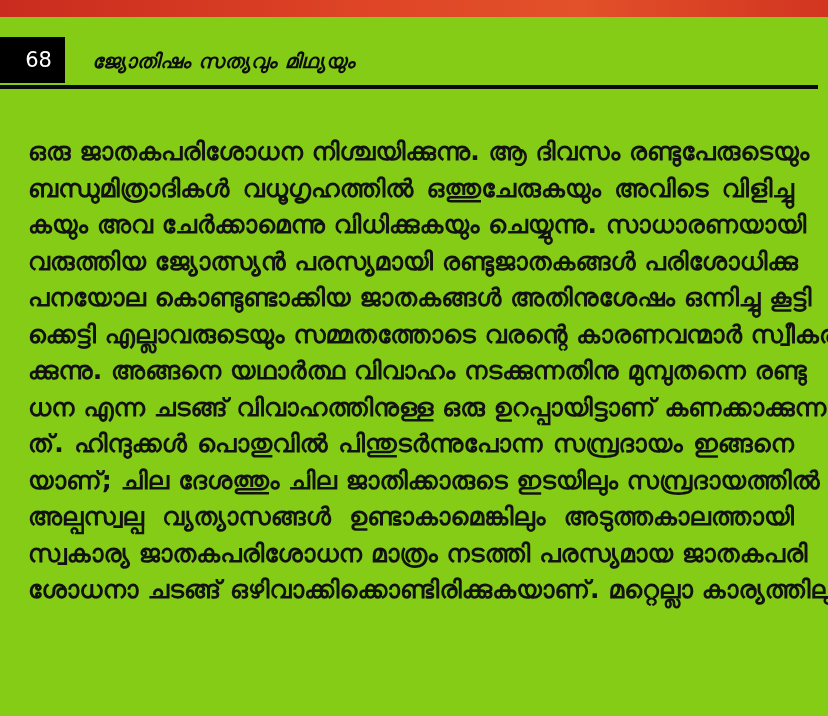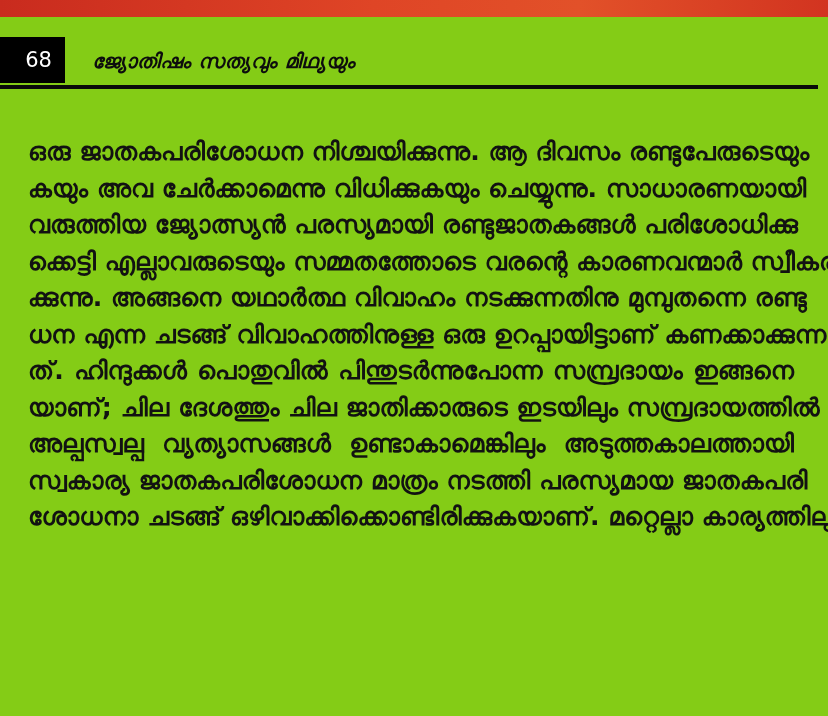--- a/index.html
+++ b/index.html
@@ -74,22 +74,24 @@
     <div class="page-num-box">
       <span>68</span>
     </div>
     <div class="page-title">ജ്യോതിഷം സത്യവും മിഥ്യയും</div>
   </div>
 
   <div class="header-rule"></div>
 
   <div class="body-text">
     <div class="text-line">ഒരു ജാതകപരിശോധന നിശ്ചയിക്കുന്നു. ആ ദിവസം രണ്ടുപേരുടെയും</div>
+    <div class="text-line">ബന്ധുമിത്രാദികൾ വധൂഗൃഹത്തിൽ ഒത്തുചേരുകയും അവിടെ വിളിച്ചു</div>
     <div class="text-line">കയും അവ ചേർക്കാമെന്നു വിധിക്കുകയും ചെയ്യുന്നു. സാധാരണയായി</div>
     <div class="text-line">വരുത്തിയ ജ്യോത്സ്യൻ പരസ്യമായി രണ്ടുജാതകങ്ങൾ പരിശോധിക്കു</div>
+    <div class="text-line">പനയോല കൊണ്ടുണ്ടാക്കിയ ജാതകങ്ങൾ അതിനുശേഷം ഒന്നിച്ചു കൂട്ടി</div>
     <div class="text-line">ക്കെട്ടി എല്ലാവരുടെയും സമ്മതത്തോടെ വരന്റെ കാരണവന്മാർ സ്വീകരി</div>
     <div class="text-line">ക്കുന്നു. അങ്ങനെ യഥാർത്ഥ വിവാഹം നടക്കുന്നതിനു മുമ്പുതന്നെ രണ്ടു</div>
     <div class="text-line">ധന എന്ന ചടങ്ങ് വിവാഹത്തിനുള്ള ഒരു ഉറപ്പായിട്ടാണ് കണക്കാക്കുന്ന</div>
     <div class="text-line">ത്. ഹിന്ദുക്കൾ പൊതുവിൽ പിന്തുടർന്നുപോന്ന സമ്പ്രദായം ഇങ്ങനെ</div>
     <div class="text-line">യാണ്; ചില ദേശത്തും ചില ജാതിക്കാരുടെ ഇടയിലും സമ്പ്രദായത്തിൽ</div>
     <div class="text-line">അല്പസ്വല്പ വ്യത്യാസങ്ങൾ ഉണ്ടാകാമെങ്കിലും അടുത്തകാലത്തായി</div>
     <div class="text-line">സ്വകാര്യ ജാതകപരിശോധന മാത്രം നടത്തി പരസ്യമായ ജാതകപരി</div>
     <div class="text-line">ശോധനാ ചടങ്ങ് ഒഴിവാക്കിക്കൊണ്ടിരിക്കുകയാണ്. മറ്റെല്ലാ കാര്യത്തിലും</div>
   </div>
 

